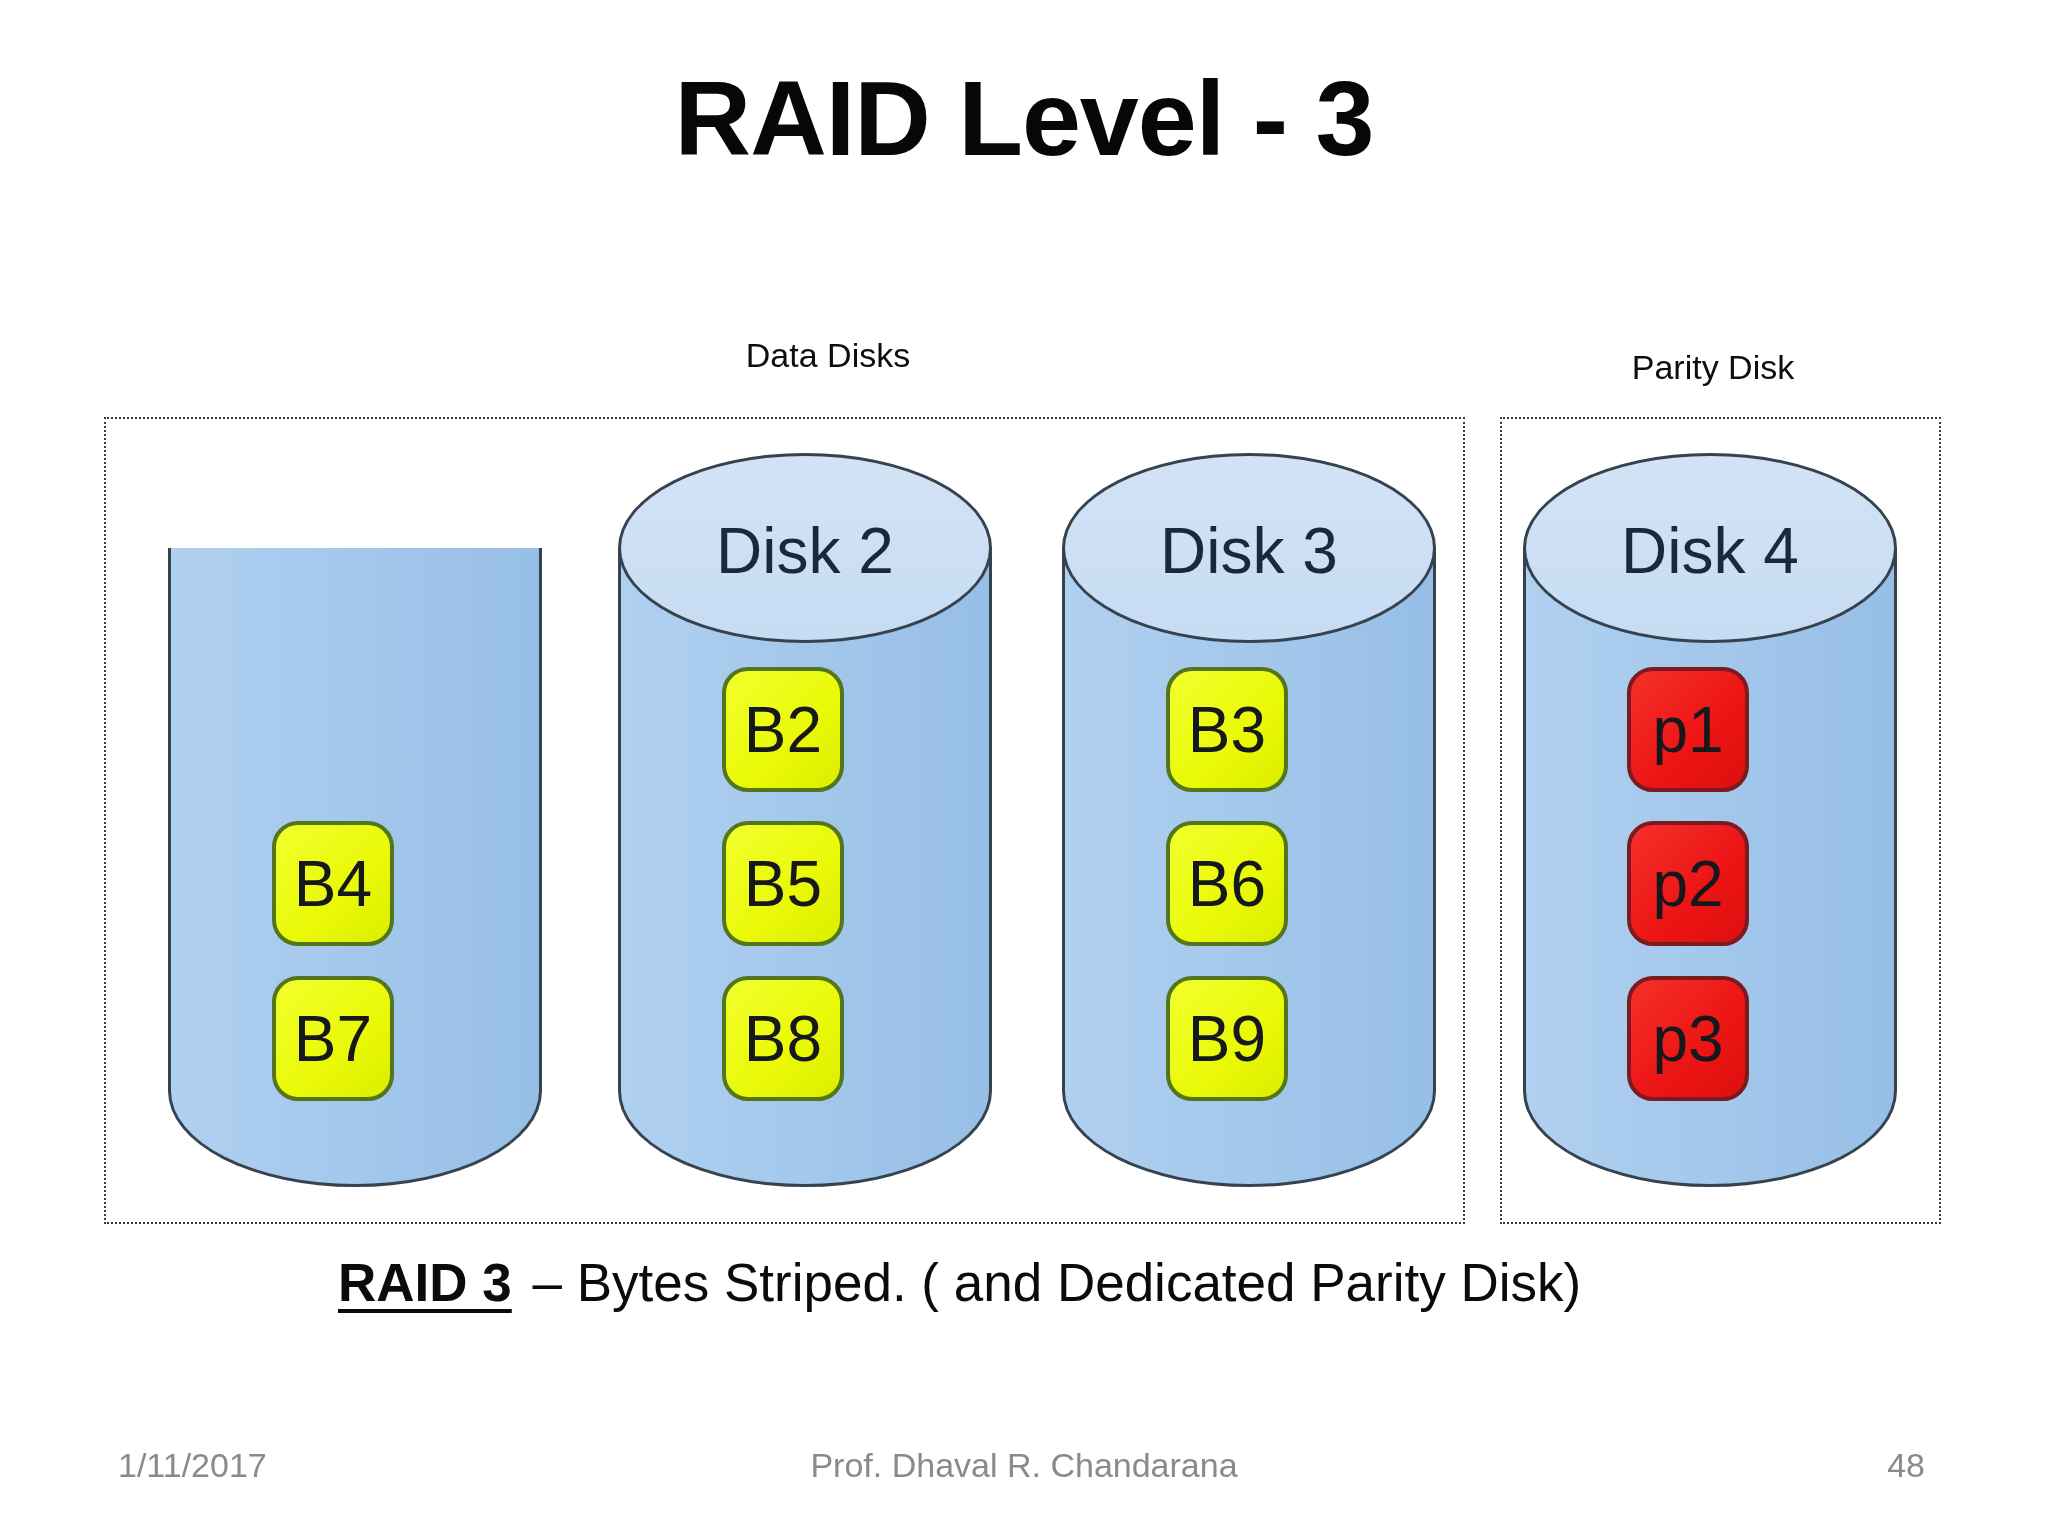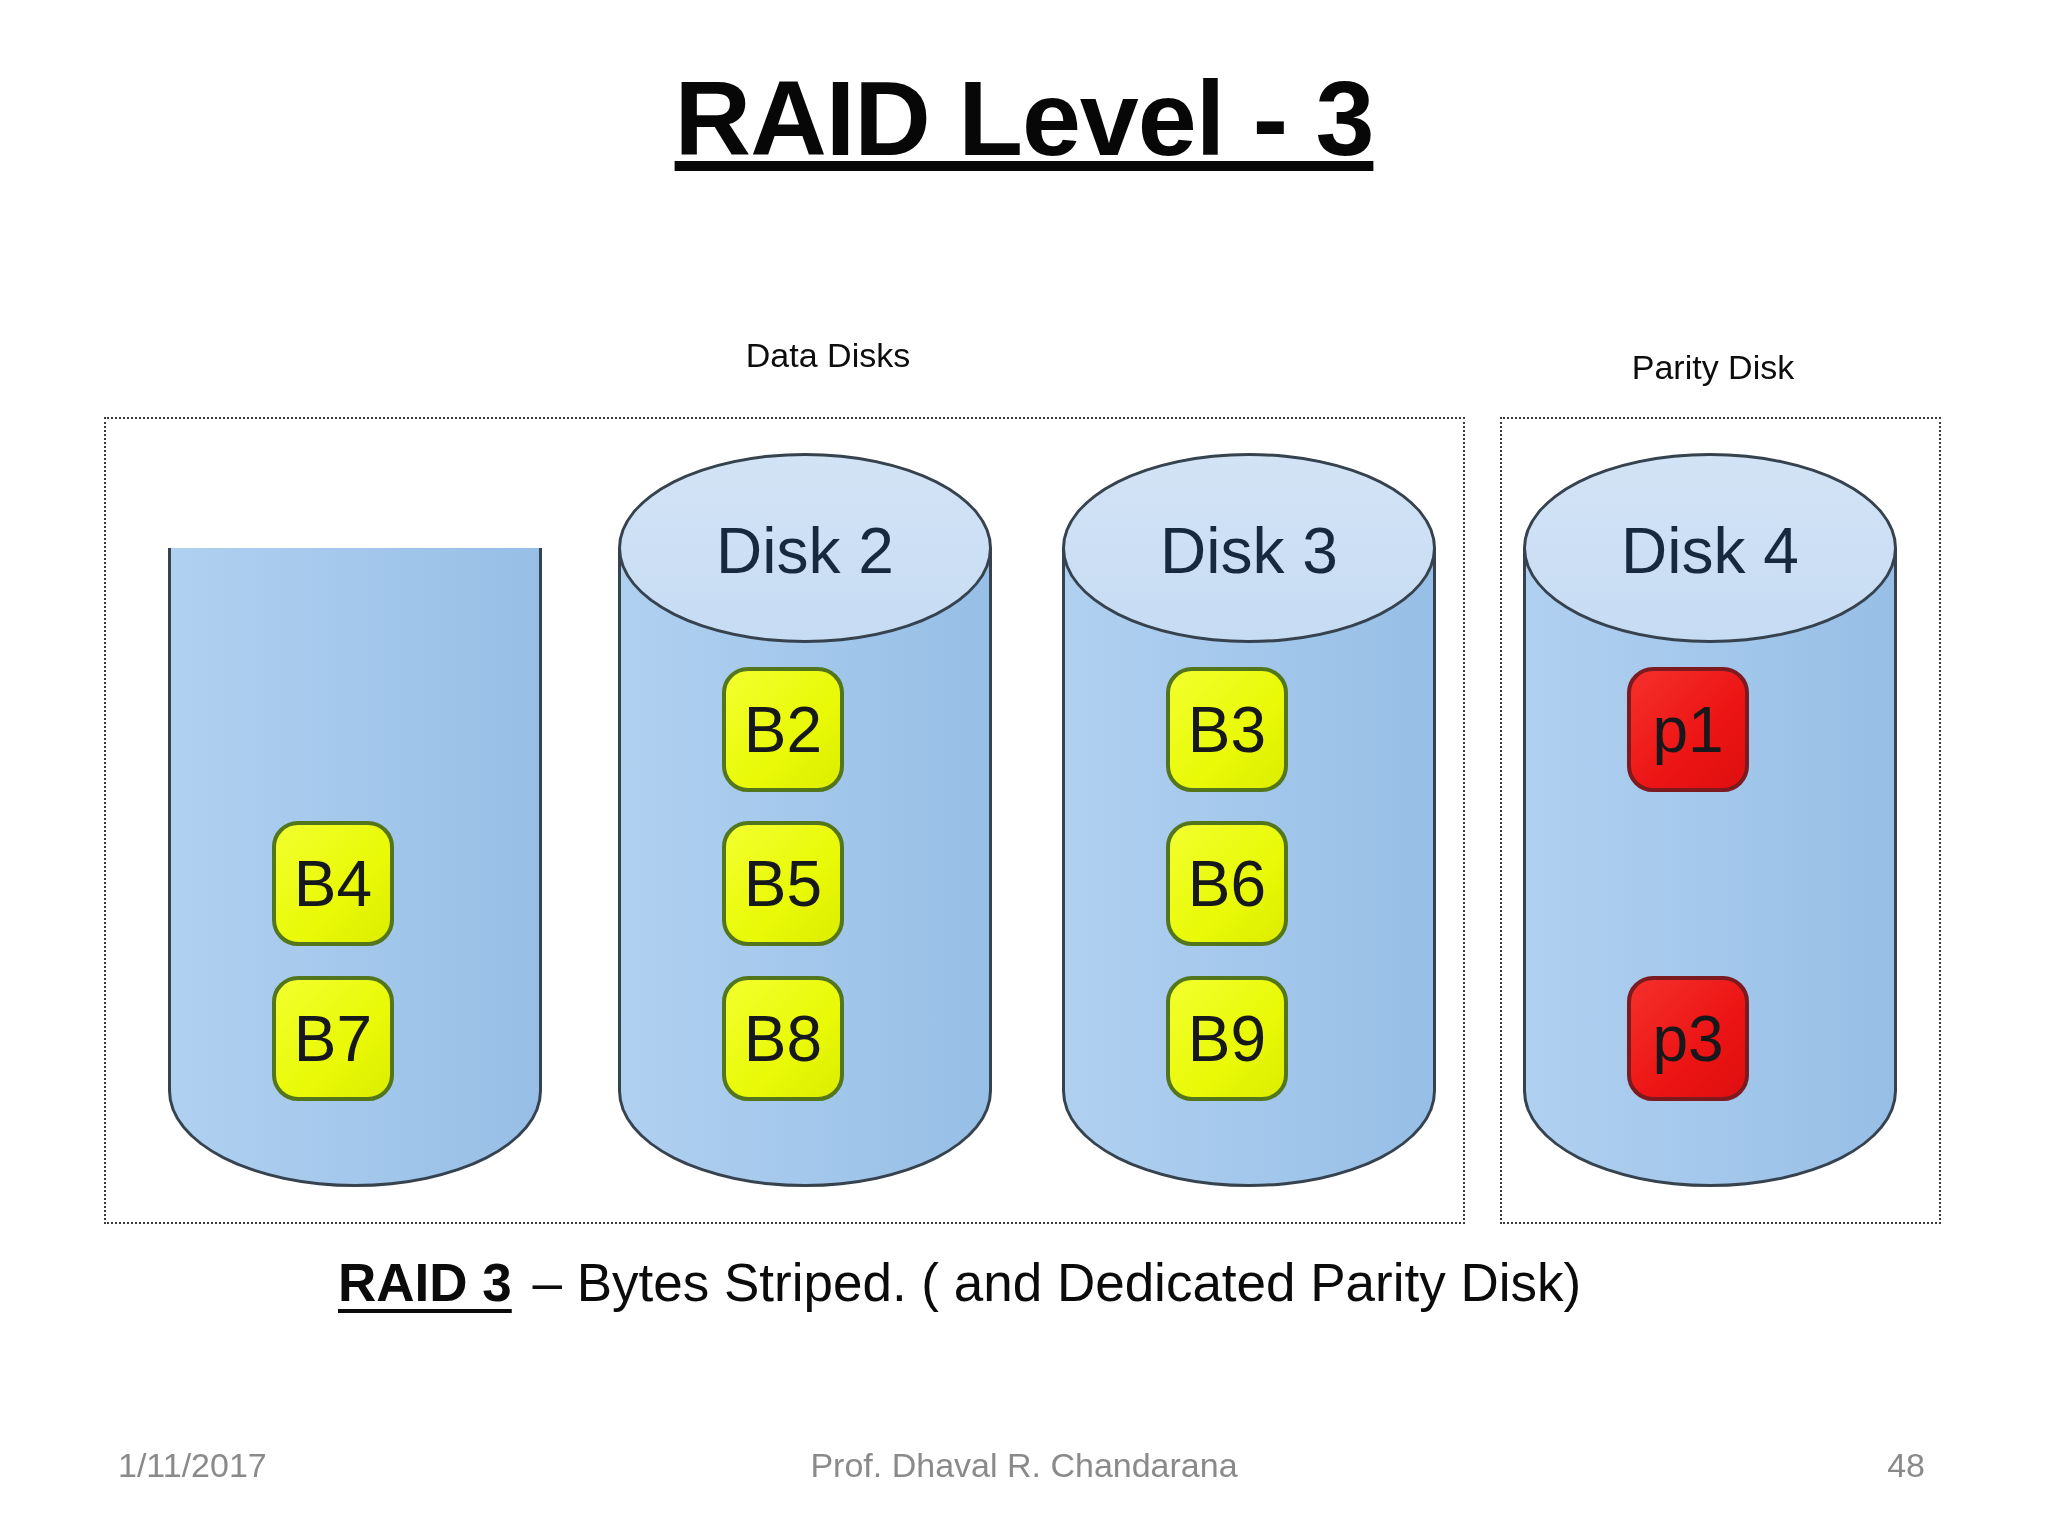--- a/index.html
+++ b/index.html
@@ -9,21 +9,20 @@
     font-family:"Liberation Sans", sans-serif;
     position:relative; overflow:hidden;
   }
   .stage { position:absolute; left:0; top:0; width:2048px; height:1536px; }
 
   .slide-title {
     position:absolute; left:0; top:58px; width:2048px;
     text-align:center;
     font-size:106px; font-weight:bold; color:#070707;
     letter-spacing:-1px;
-    text-decoration:underline;
   }
 
   .group-label {
     position:absolute; width:440px; text-align:center;
     font-size:34px; color:#0d0d0d;
   }
   #data-disks-label  { left:608px;  top:336px; }
   #parity-disk-label { left:1493px; top:348px; }
 
   .dashed-box { position:absolute; border:2px dotted #3a3a3a; background:transparent; }
@@ -126,20 +125,21 @@
     <div class="block data row-1">B6</div>
     <div class="block data row-2">B9</div>
     <div class="cyl-top">
       <span class="disk-label">Disk 3</span>
     </div>
   </div>
 
   <div class="cylinder" id="disk-4">
     <div class="cyl-body"></div>
     <div class="block parity row-0">p1</div>
+    <div class="block parity row-1">p2</div>
     <div class="block parity row-2">p3</div>
     <div class="cyl-top">
       <span class="disk-label">Disk 4</span>
     </div>
   </div>
 
   <div class="caption">
     <span class="cap-bold">RAID 3</span>
     <span class="cap-rest">– Bytes Striped. ( and Dedicated Parity Disk)</span>
   </div>

